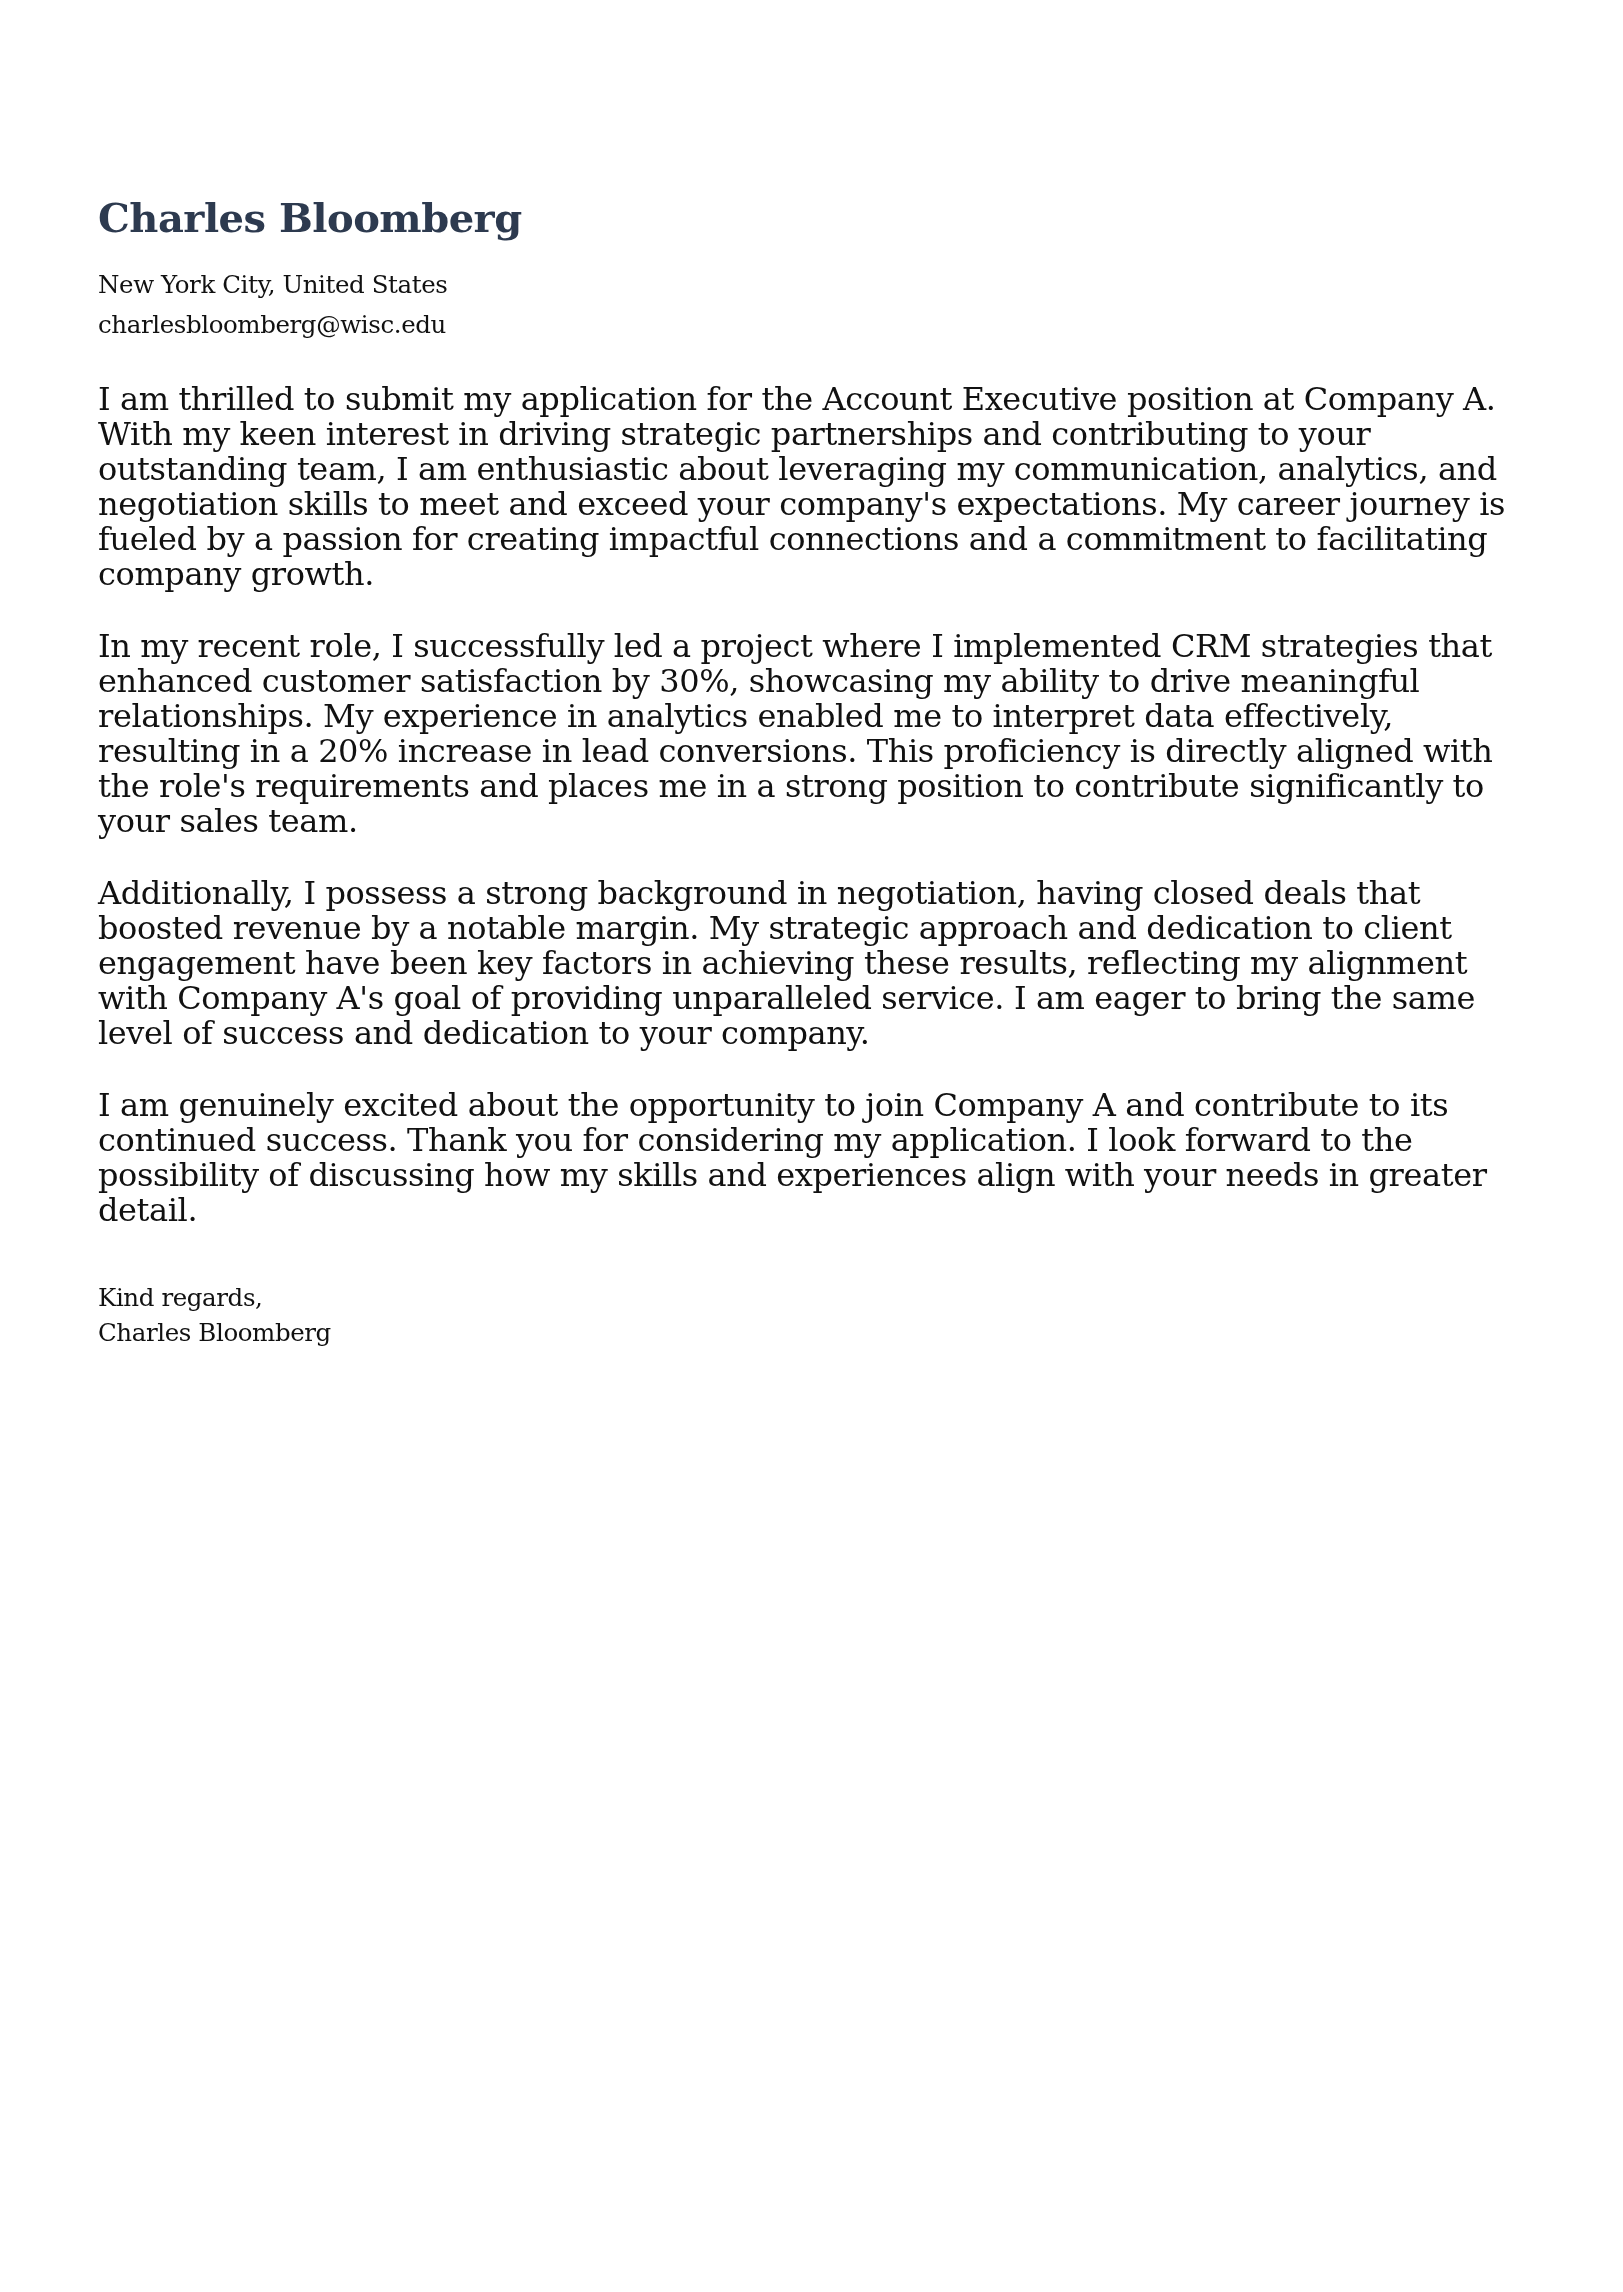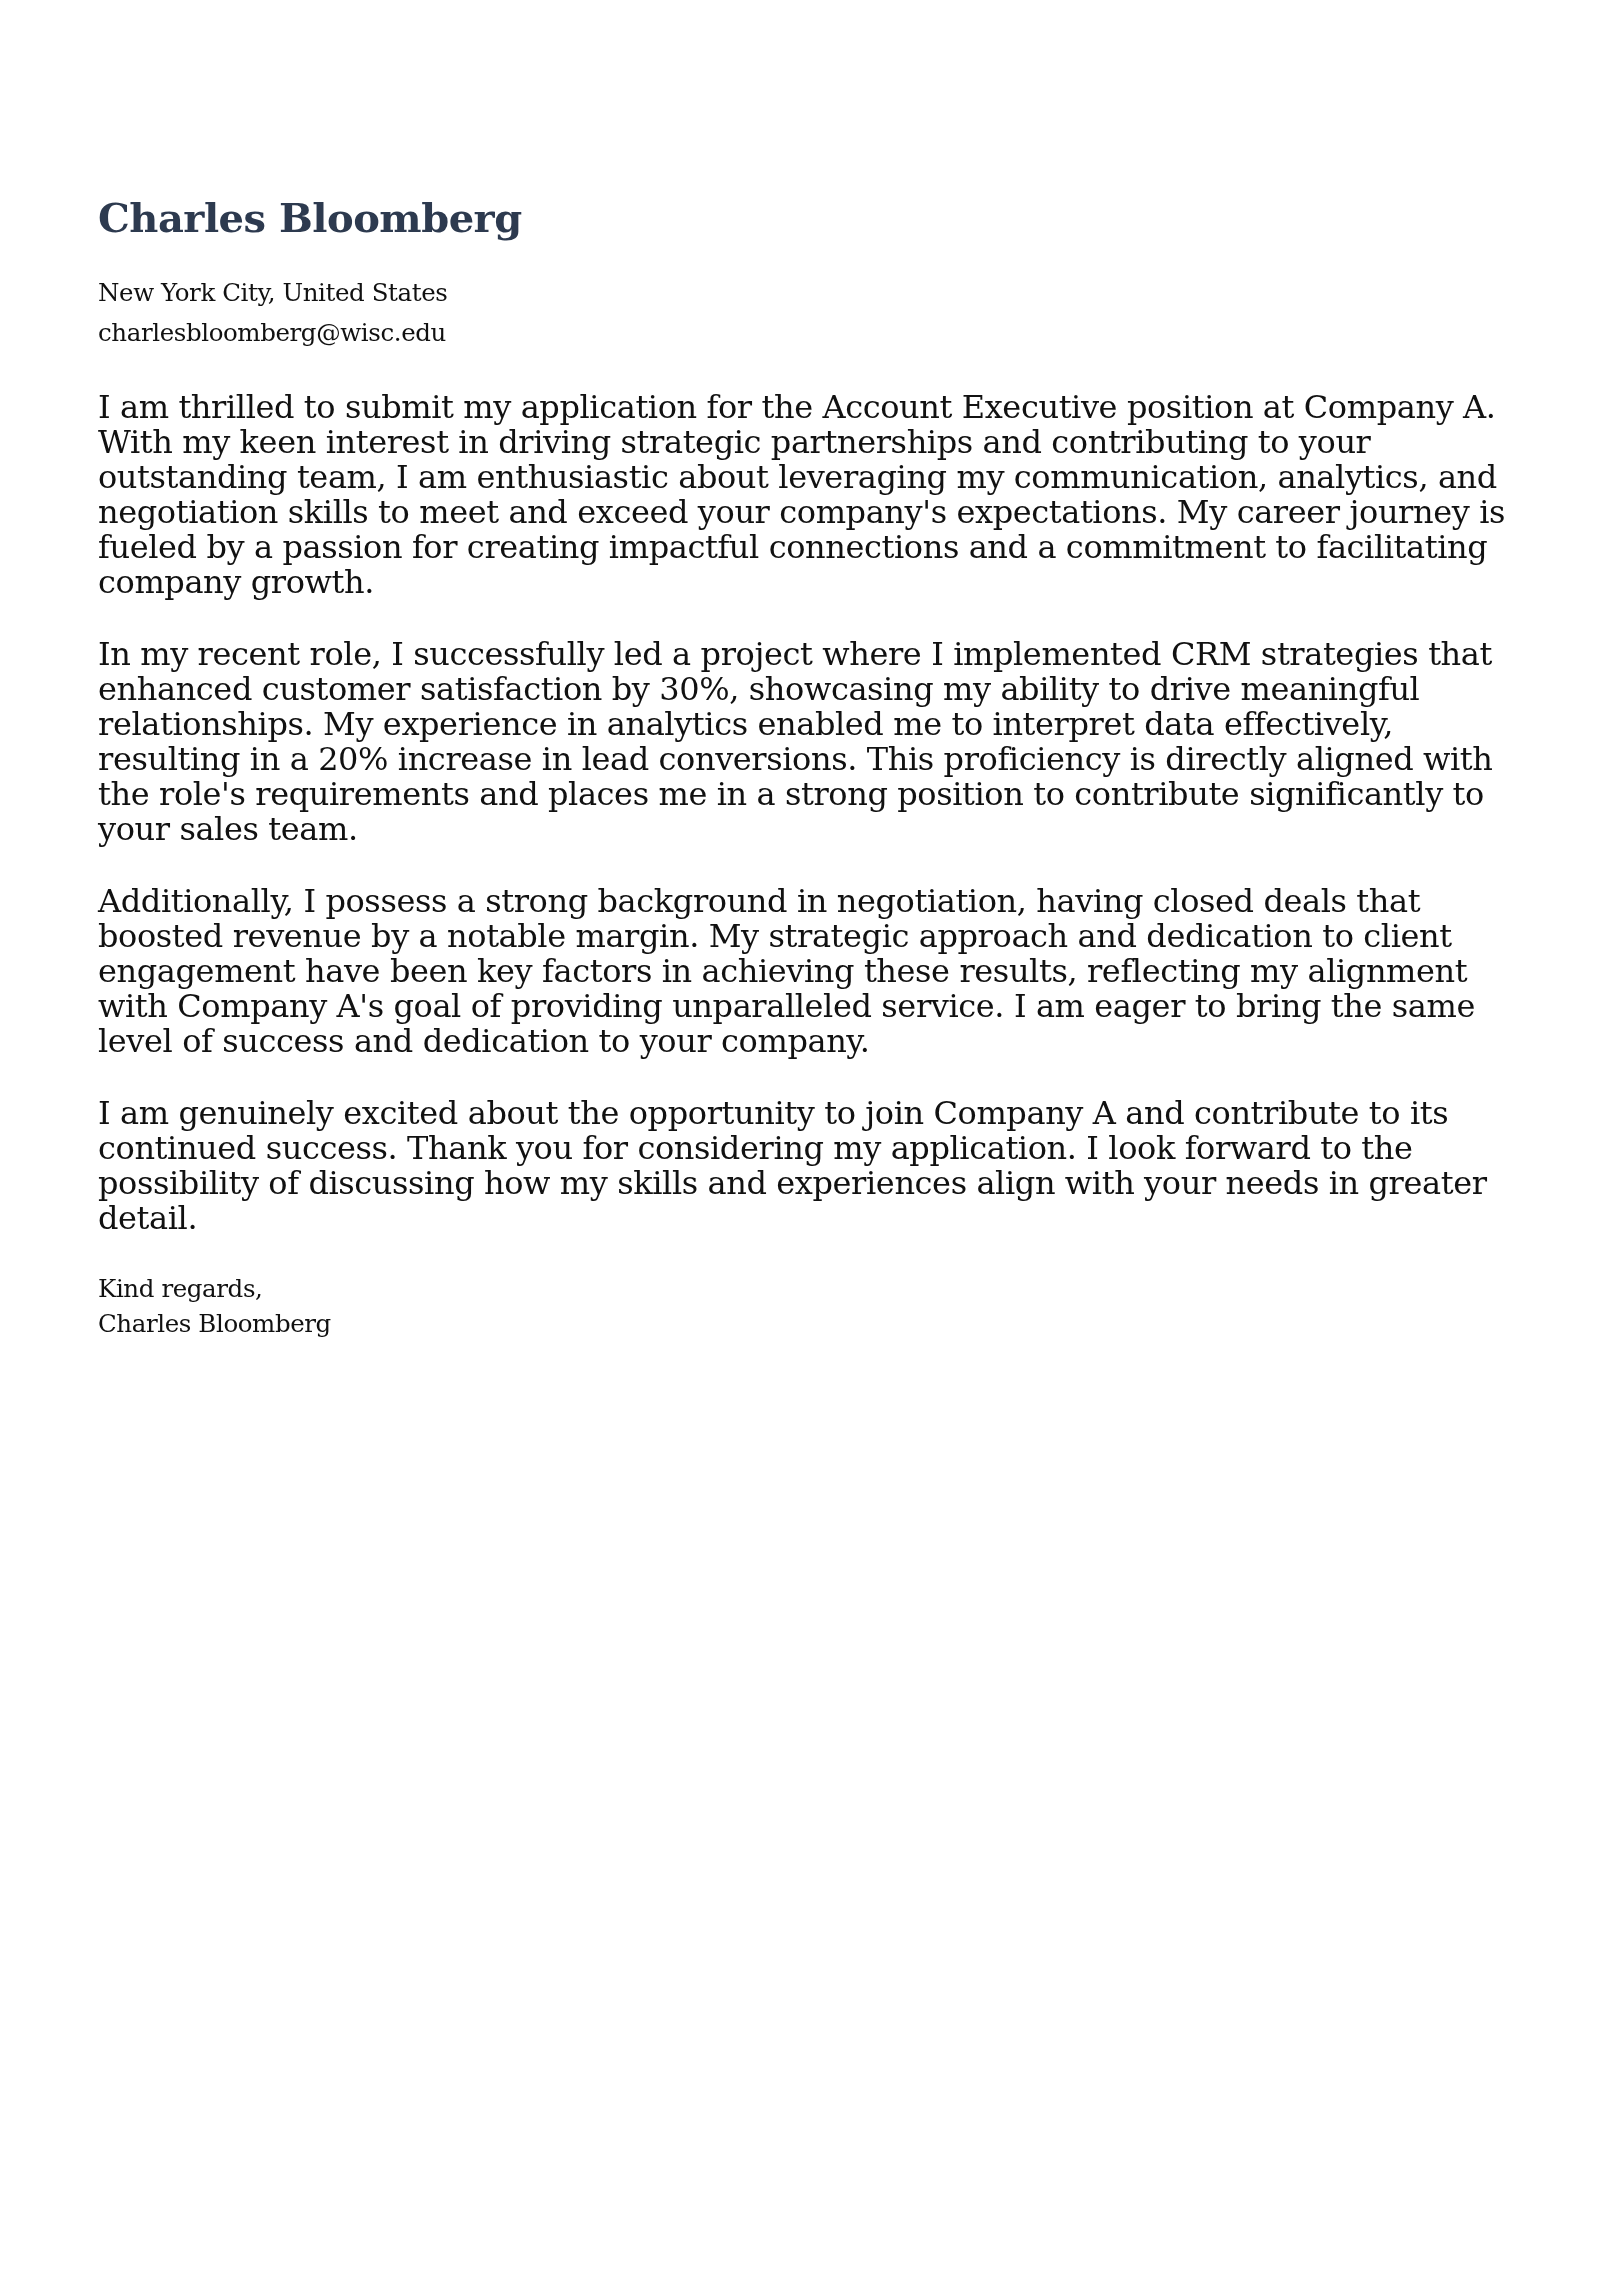--- a/index.html
+++ b/index.html
@@ -7,25 +7,25 @@
   .page {
     position: absolute; left: 98px; top: 188px; width: 1431px;
     font-family: "DejaVu Serif", "Liberation Serif", serif;
     color: #111111;
   }
   .name {
     font-family: "DejaVu Serif", "Liberation Serif", serif;
     font-weight: bold; font-size: 40px; line-height: 59px;
     color: #2d3a4f; margin: 0; letter-spacing: -0.5px;
   }
-  .contact { margin-top: 26px; }
+  .contact { margin-top: 18px; }
   .contact div { font-size: 24.5px; line-height: 40px; letter-spacing: -0.4px; }
   .greeting { font-size: 24.5px; line-height: 35px; margin-top: 37px; letter-spacing: -0.4px; }
   .para { font-size: 32px; line-height: 35px; margin: 37px 0 0 0; letter-spacing: -0.4px; }
-  .closing { margin-top: 35px; font-size: 24.5px; line-height: 35px; letter-spacing: -0.4px; }
+  .closing { margin-top: 52px; font-size: 24.5px; line-height: 35px; letter-spacing: -0.4px; }
 </style>
 </head>
 <body>
 
 <div class="page">
   <h1 class="name">Charles Bloomberg</h1>
   <div class="contact">
     <div>New York City, United States</div>
     <div>charlesbloomberg@wisc.edu</div>
   </div>

